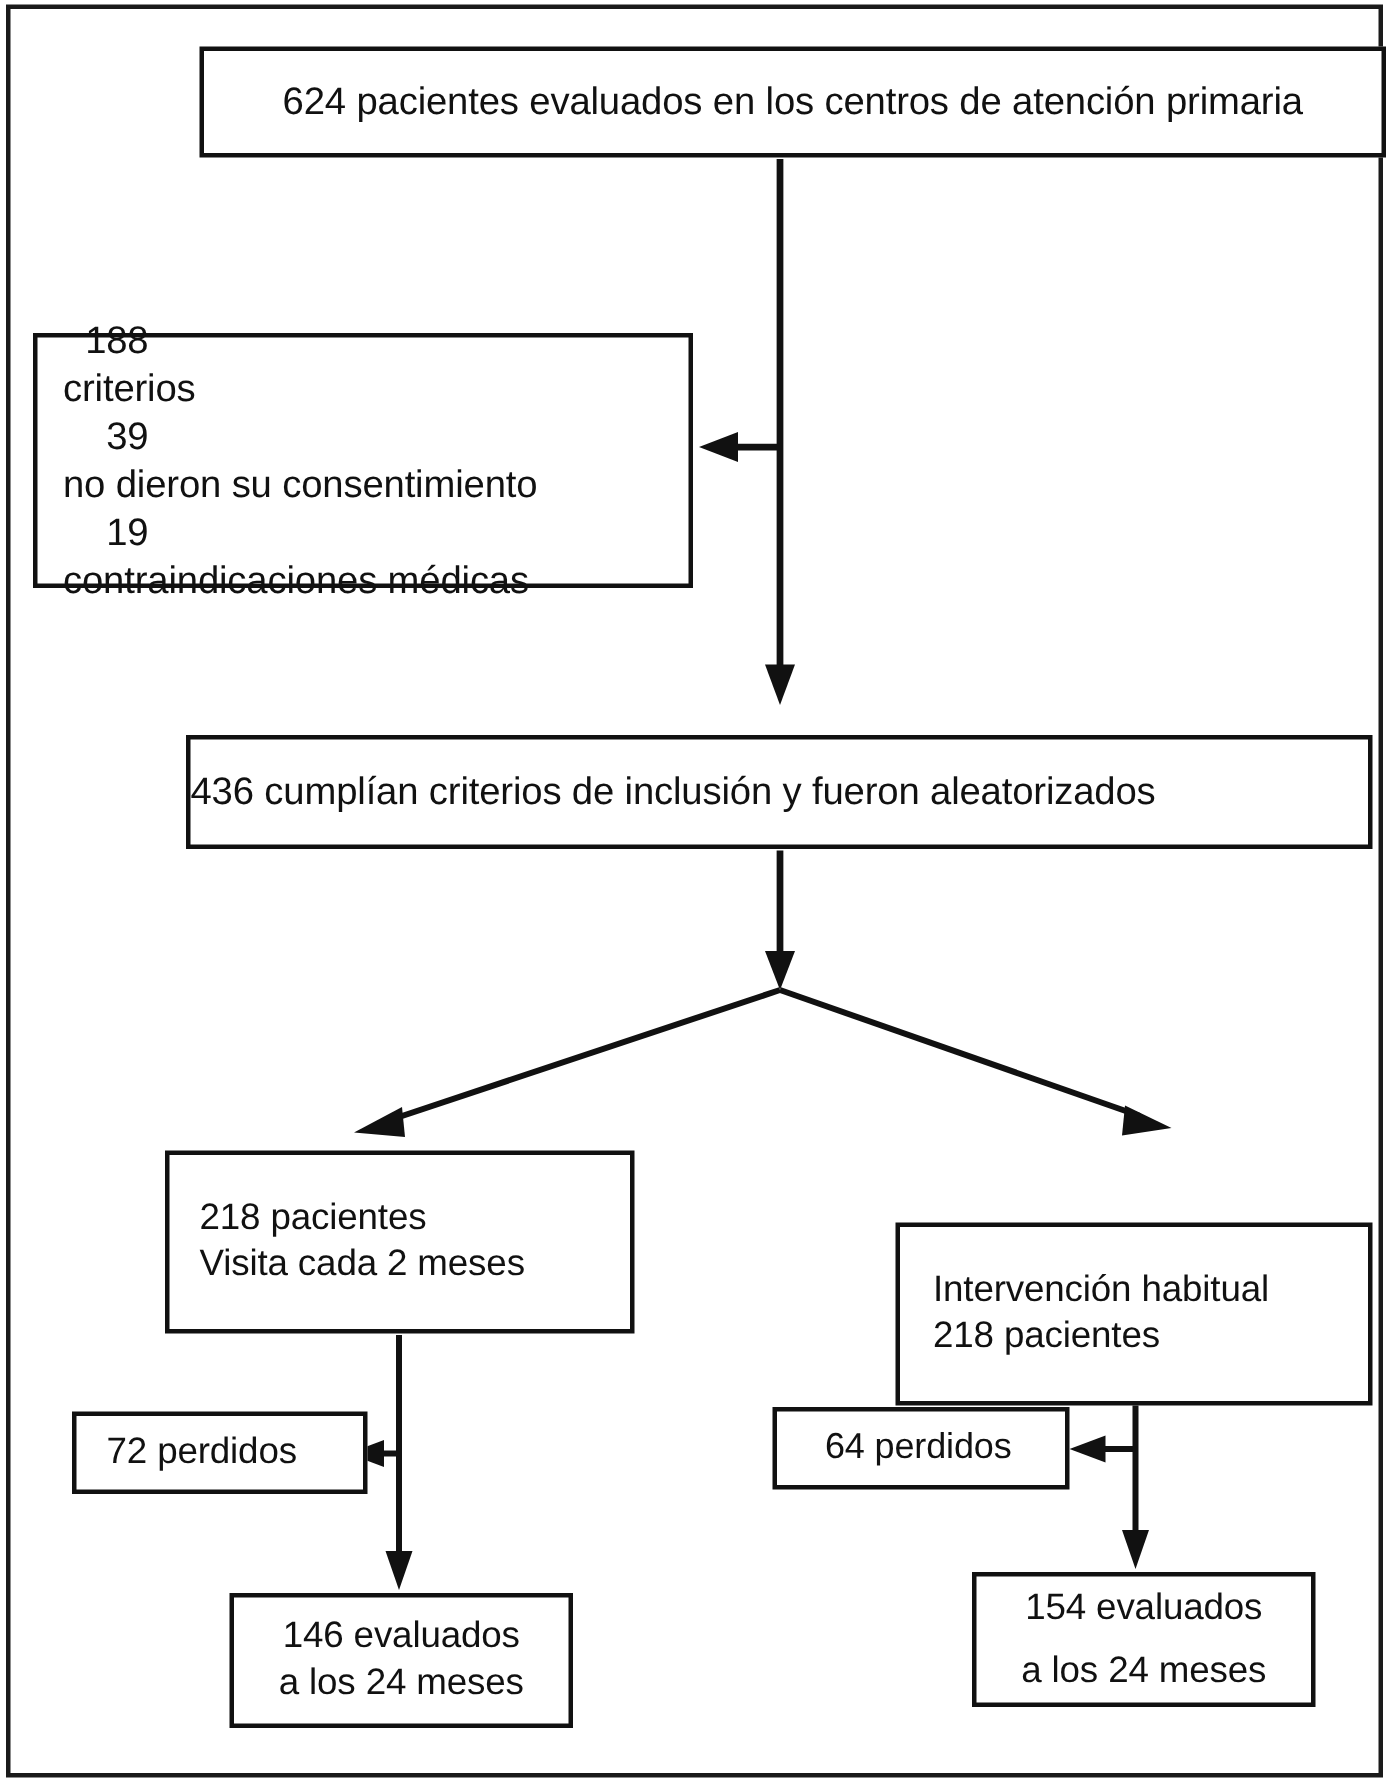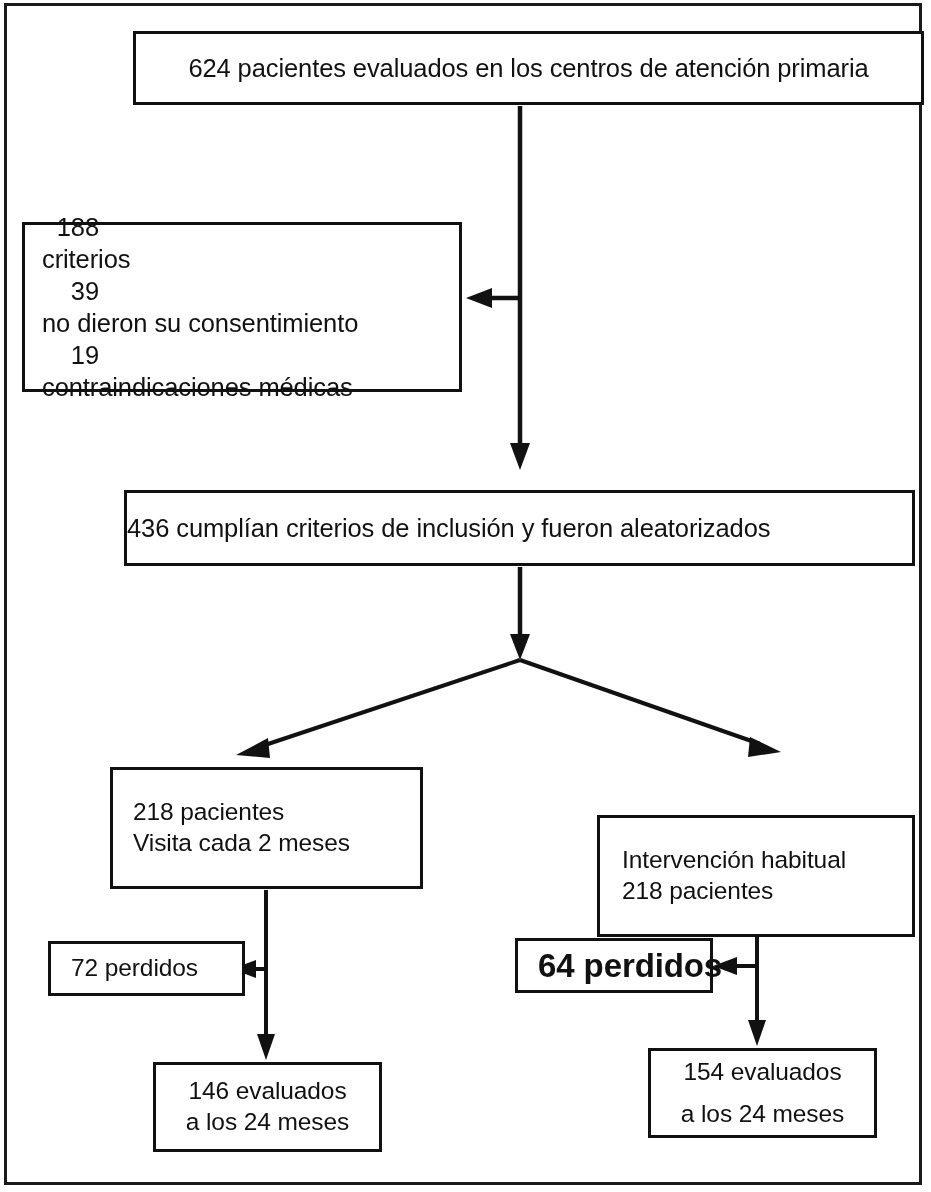--- a/index.html
+++ b/index.html
@@ -77,23 +77,22 @@
     margin-top: 48px;
   }
   #node-lost-left {
     left: 35px; top: 941px; width: 197px; height: 55px;
     padding-left: 20px;
     font-size: 24.5px;
     margin-left: 13px;
   }
   #node-lost-right {
     left: 515px; top: 938px; width: 198px; height: 55px;
-    padding-left: 20px;
-    font-size: 33px;
-    font-weight: bold;
+    padding-left: 32px;
+    font-size: 24px;
   }
   #node-outcome-left {
     left: 153px; top: 1062px; width: 229px; height: 90px;
     align-items: center;
     font-size: 24.5px;
   }
   #node-outcome-right {
     left: 648px; top: 1048px; width: 229px; height: 90px;
     align-items: center;
     font-size: 24.5px;

